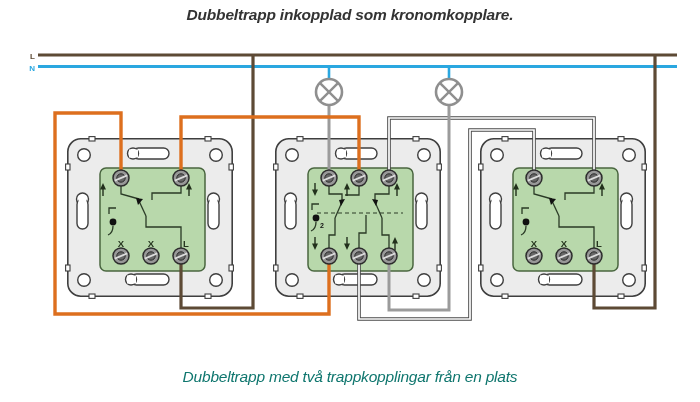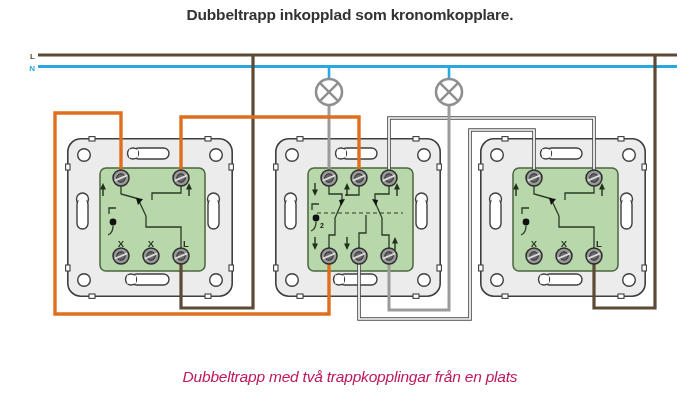--- a/index.html
+++ b/index.html
@@ -1,21 +1,21 @@
 <!DOCTYPE html>
 <html><head>
 <meta charset="utf-8">
 <style>
   html,body{margin:0;padding:0;background:#fff;}
   #stage{position:relative;width:700px;height:402px;background:#fff;overflow:hidden;
          font-family:"Liberation Sans",sans-serif;}
   .title{position:absolute;top:6px;left:0;width:700px;text-align:center;
-         font-weight:700;font-size:15.5px;color:#333;letter-spacing:-0.2px;}
+         font-style:italic;font-weight:700;font-size:15.5px;color:#333;letter-spacing:-0.2px;}
   .caption{position:absolute;top:368px;left:0;width:700px;text-align:center;
-         font-style:italic;font-weight:400;font-size:15.5px;color:#be185d;letter-spacing:-0.2px;}
+         font-style:italic;font-weight:400;font-size:15.5px;color:#0f766e;letter-spacing:-0.2px;}
   svg{position:absolute;top:0;left:0;}
   text.rail{font-size:8px;font-weight:700;font-family:"Liberation Sans",sans-serif;}
   text.tlabel{font-size:9.5px;font-weight:700;fill:#26361f;font-family:"Liberation Sans",sans-serif;}
   text.marker{font-size:7px;font-weight:700;fill:#111;font-family:"Liberation Sans",sans-serif;}
 </style>
 </head>
 <body>
 
 <div id="stage">
   <div class="title">Dubbeltrapp inkopplad som kronomkopplare.</div>

